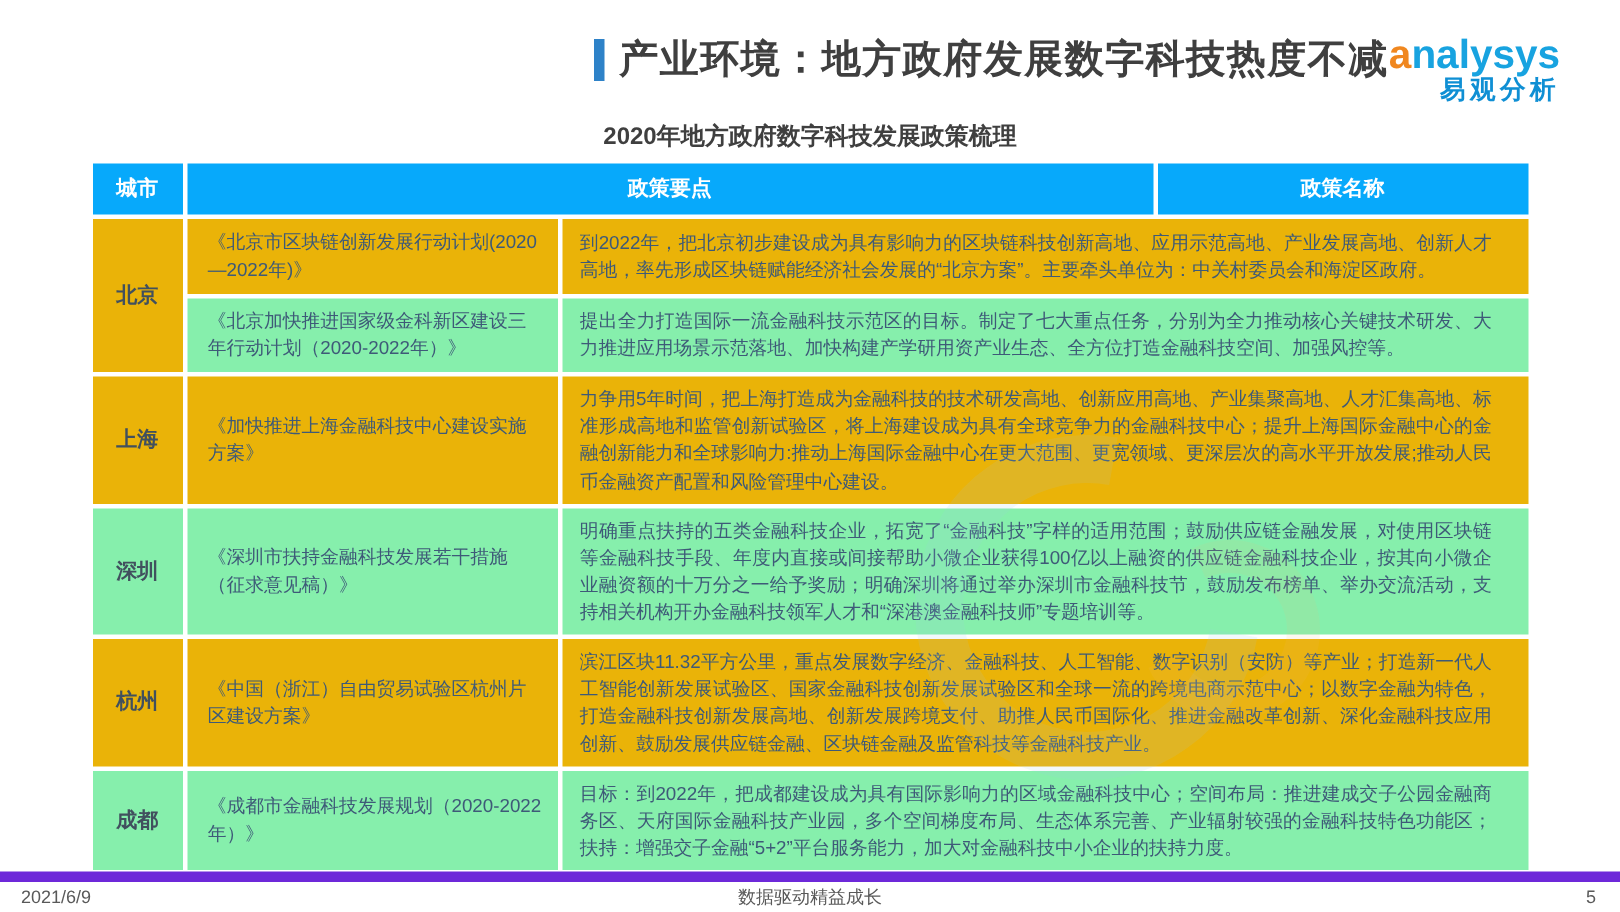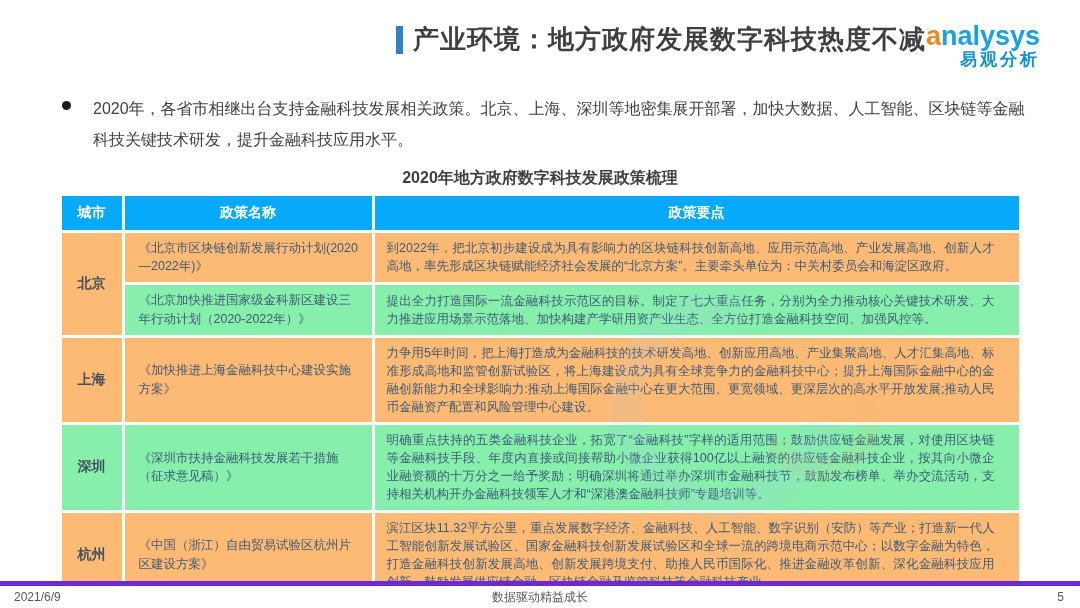--- a/index.html
+++ b/index.html
@@ -38,34 +38,34 @@
   .tbody { margin-top:3px; display:flex; flex-direction:column; gap:3px; }
   .tgroup { display:flex; gap:3px; }
   .city-cell { display:flex; align-items:center; justify-content:center;
                font-size:14px; font-weight:bold; color:#41505e; }
   .group-rows { flex:1; display:flex; flex-direction:column; gap:3px; }
   .policy-row { display:flex; gap:3px; flex:1; }
   .name-cell { width:247px; flex:none; font-size:12.5px; line-height:1.5; color:#3e5a78;
                display:flex; align-items:center; padding:6px 10px 6px 14px; }
   .points-cell { flex:1; font-size:12.5px; line-height:1.45; color:#3e5a78;
                  padding:6px 24px 6px 12px; display:flex; align-items:center; text-align:justify; }
-  .stripe-dark { background:#fdba74; }
+  .stripe-dark { background:#eab308; }
   .stripe-light { background:#86efac; }
 
   
   .watermark { position:absolute; left:610px; top:290px; width:230px; height:230px;
                border:32px solid #9ec9e8; border-right-color:transparent; border-radius:50%;
                transform:rotate(-35deg); opacity:0.12; pointer-events:none; z-index:5; }
   .watermark2 { position:absolute; left:760px; top:360px; width:120px; height:120px;
                 border:22px solid #f0b97a; border-left-color:transparent; border-radius:50%;
                 transform:rotate(20deg); opacity:0.10; pointer-events:none; z-index:5; }
 
   
   .footer { position:absolute; left:0; right:0; bottom:0; height:27px;
-            border-top:5px solid #6d28d9; display:flex; align-items:center;
+            border-top:7px solid #6d28d9; display:flex; align-items:center;
             justify-content:space-between; padding:0 16px 0 14px;
             font-size:12px; color:#595959; background:#ffffff; }
   .footer-center { position:absolute; left:0; right:0; text-align:center; }
   .footer-page { position:relative; z-index:2; }
   .footer-date { position:relative; z-index:2; }
 </style>
 </head>
 <body>
 
 <div class="slide">
@@ -74,32 +74,28 @@
     <div class="title-wrap">
       <div class="accent-bar"></div>
       <div class="page-title">产业环境：地方政府发展数字科技热度不减</div>
     </div>
     <div class="logo">
       <div class="logo-en"><span class="logo-a">a</span><span class="logo-rest">nalysys</span></div>
       <div class="logo-cn">易观分析</div>
     </div>
   </div>
 
-  <div class="bullet-row">
-    <div class="bullet-dot"></div>
-    <div class="bullet-text">2020年，各省市相继出台支持金融科技发展相关政策。北京、上海、深圳等地密集展开部署，加快大数据、人工智能、区块链等金融科技关键技术研发，提升金融科技应用水平。</div>
-  </div>
 
   <div class="table-title">2020年地方政府数字科技发展政策梳理</div>
 
   <div class="policy-table">
     <div class="thead">
       <div class="th col-city">城市</div>
+      <div class="th col-points">政策要点</div>
       <div class="th col-name">政策名称</div>
-      <div class="th col-points">政策要点</div>
     </div>
     <div class="tbody" id="table-body">
         <div class="tgroup">
           <div class="city-cell col-city stripe-dark">北京</div>
           <div class="group-rows">
             <div class="policy-row">
               <div class="name-cell stripe-dark">《北京市区块链创新发展行动计划(2020—2022年)》</div>
               <div class="points-cell stripe-dark">到2022年，把北京初步建设成为具有影响力的区块链科技创新高地、应用示范高地、产业发展高地、创新人才高地，率先形成区块链赋能经济社会发展的“北京方案”。主要牵头单位为：中关村委员会和海淀区政府。</div>
             </div>
             <div class="policy-row">

